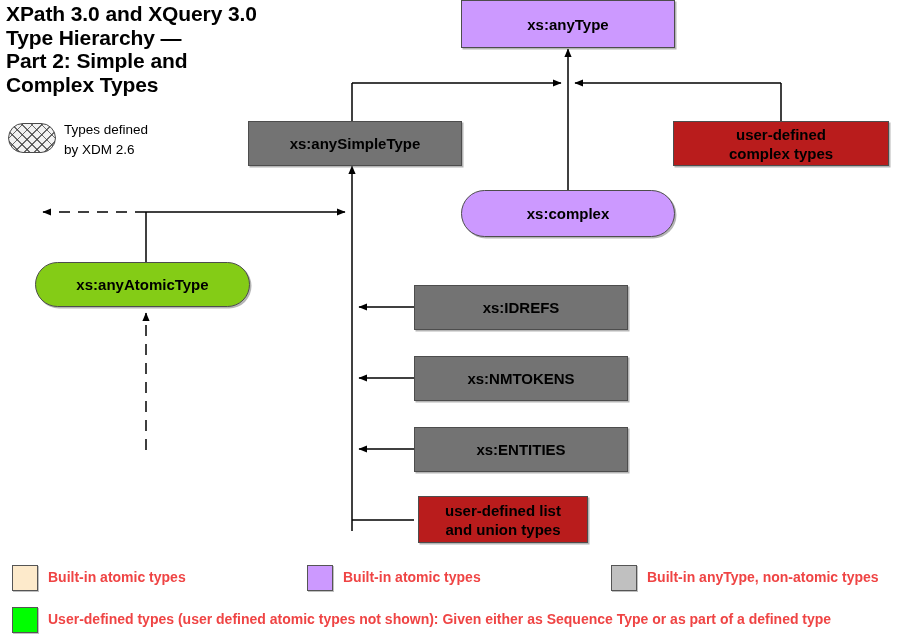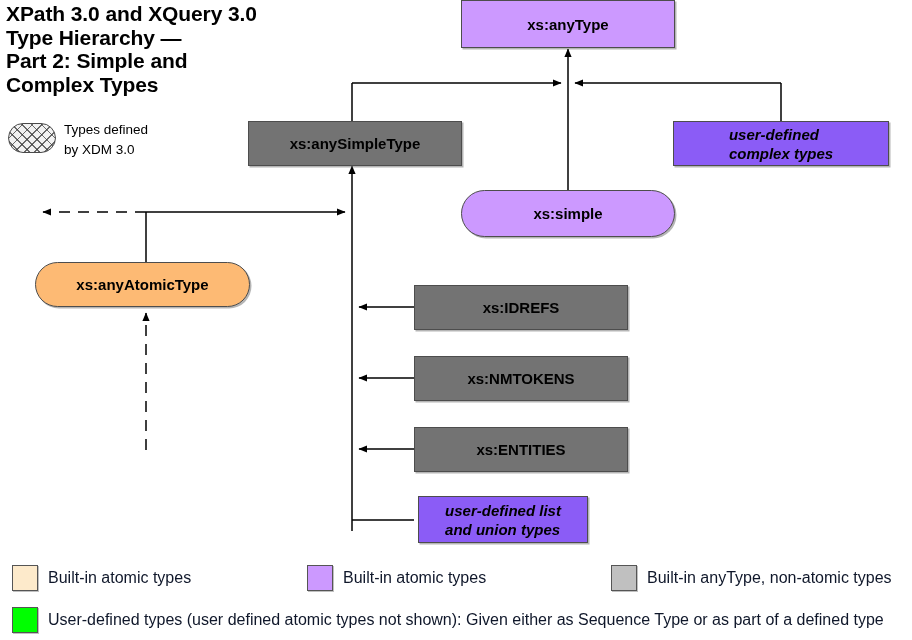--- a/index.html
+++ b/index.html
@@ -71,51 +71,52 @@
     color: #000;
     white-space: pre-line;
   }
   
   .node {
     position: absolute;
     box-sizing: border-box;
     display: flex;
     align-items: center;
     justify-content: center;
-    text-align: left;
+    text-align: center;
     font-size: 15px;
     font-weight: bold;
     color: #000000;
     border: 1.4px solid #4d4d4d;
     box-shadow: 1.5px 1.5px 0 rgba(120,120,120,0.55);
     line-height: 19px;
     white-space: pre-line;
   }
   .n-gray   { background: #737373; }
   .n-purple { background: #cc99ff; }
-  .n-cream  { background: #fdba74; }
-  .n-green  { background: #8b5cf6; font-style: italic; }
+  .n-cream  { background: #84cc16; }
+  .n-green  { background: #b91c1c; }
   .pill { border-radius: 24px; box-shadow: 1.5px 1.5px 0 rgba(120,120,120,0.55); }
 
   
   .legend-row { position: absolute; }
   .lg-swatch {
     position: absolute;
     width: 26px;
     height: 26px;
     border: 1.3px solid #555;
     box-sizing: border-box;
     box-shadow: 1px 1px 0 rgba(130,130,130,.5);
   }
   .lg-label {
     position: absolute;
-    font-size: 16px;
-    color: #0f172a;
+    font-size: 14px;
+    color: #ef4444;
     white-space: nowrap;
     top: 4px;
+    font-weight: bold;
   }
 </style>
 </head>
 <body>
 
 <div id="canvas">
 
   <svg class="edges" viewBox="0 0 912 640" width="912" height="640">
     <defs>
       <marker id="ah" markerWidth="9" markerHeight="9" refX="8" refY="4.2" orient="auto" markerUnits="userSpaceOnUse">
@@ -152,31 +153,31 @@
   </svg>
 
   <div class="title">XPath 3.0 and XQuery 3.0
 Type Hierarchy —
 Part 2: Simple and
 Complex Types</div>
 
   <div class="xdm-note">
     <div class="xdm-swatch"></div>
     <div class="xdm-text">Types defined
-by XDM 3.0</div>
+by XDM 2.6</div>
   </div>
 
   <div class="node n-purple" style="left:461px;top:0px;width:214px;height:48px;">xs:anyType</div>
 
   <div class="node n-gray" style="left:248px;top:121px;width:214px;height:45px;">xs:anySimpleType</div>
 
   <div class="node n-green" style="left:673px;top:121px;width:216px;height:45px;">user-defined
 complex types</div>
 
-  <div class="node n-purple pill" style="left:461px;top:190px;width:214px;height:47px;">xs:simple</div>
+  <div class="node n-purple pill" style="left:461px;top:190px;width:214px;height:47px;">xs:complex</div>
 
   <div class="node n-cream pill" style="left:35px;top:262px;width:215px;height:45px;">xs:anyAtomicType</div>
 
   <div class="node n-gray" style="left:414px;top:285px;width:214px;height:45px;">xs:IDREFS</div>
 
   <div class="node n-gray" style="left:414px;top:356px;width:214px;height:45px;">xs:NMTOKENS</div>
 
   <div class="node n-gray" style="left:414px;top:427px;width:214px;height:45px;">xs:ENTITIES</div>
 
   <div class="node n-green" style="left:418px;top:496px;width:170px;height:47px;">user-defined list

